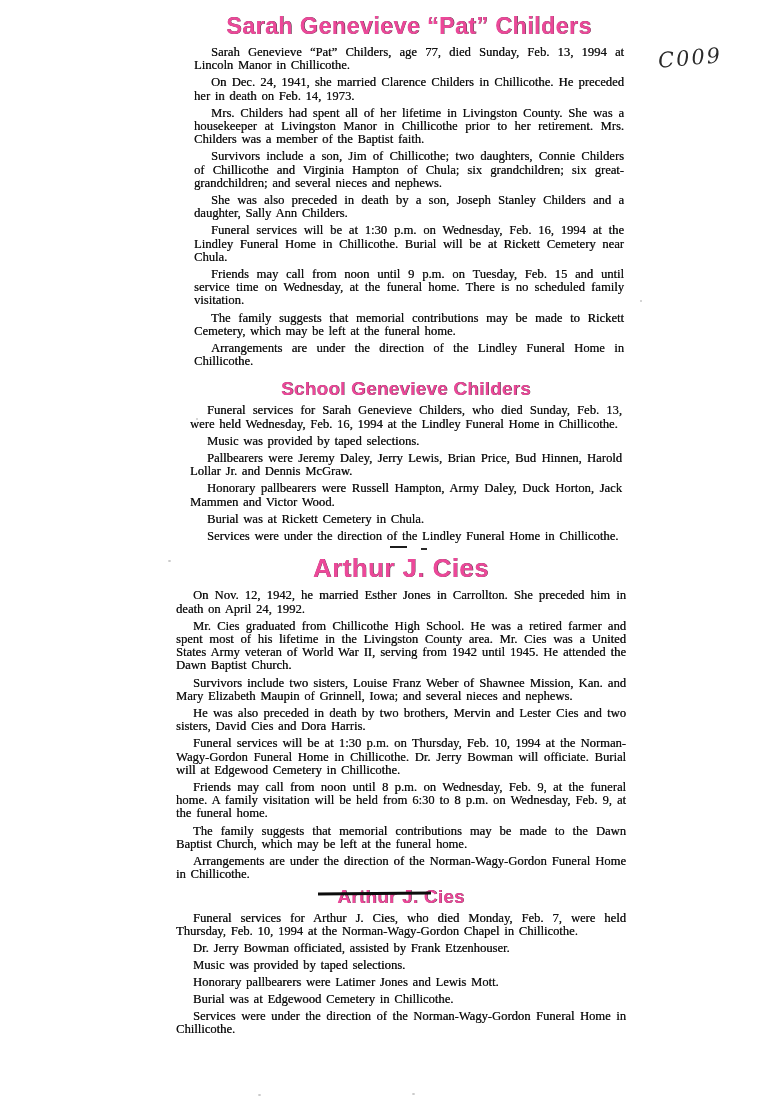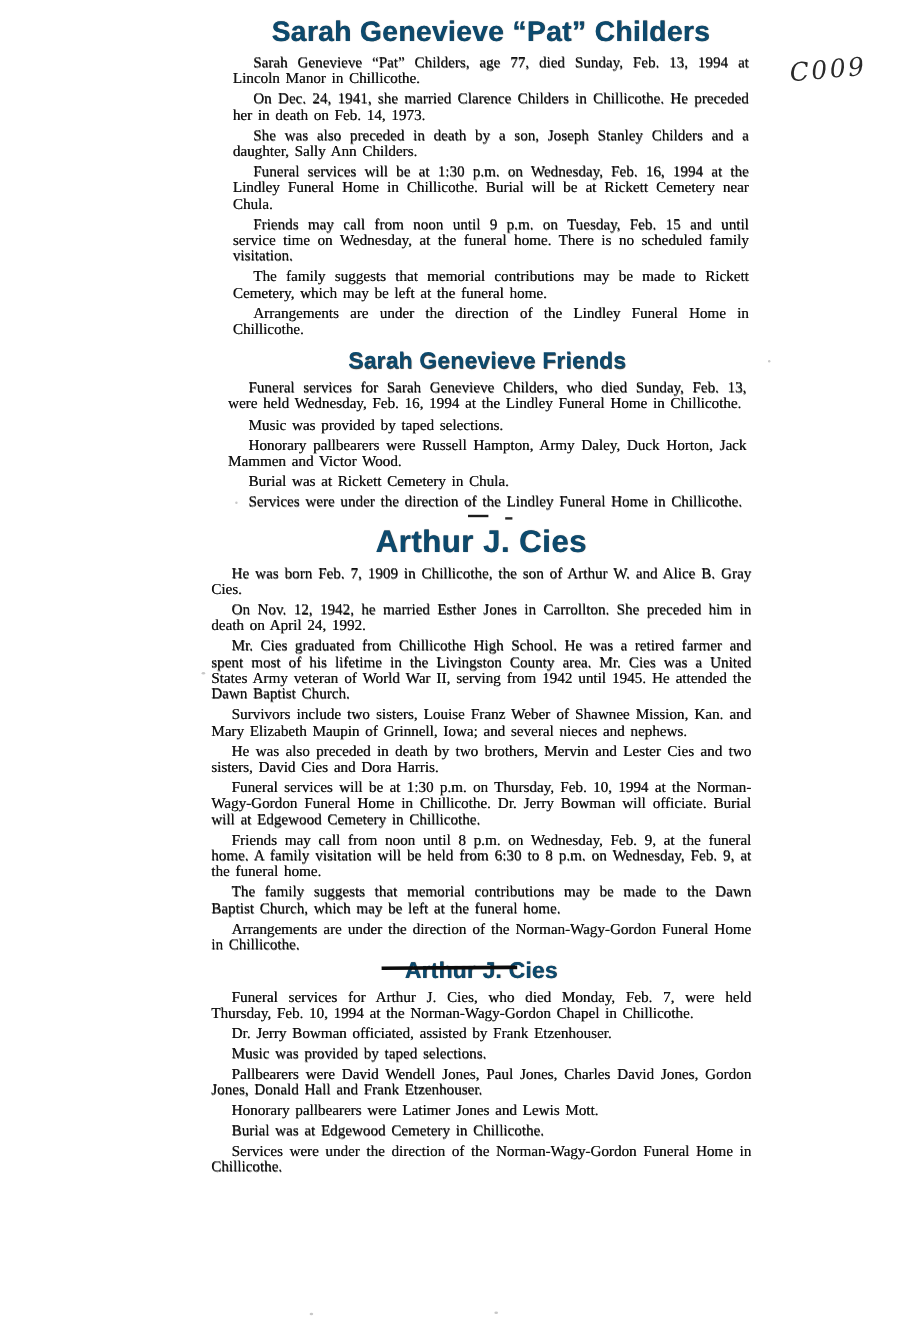--- a/index.html
+++ b/index.html
@@ -42,21 +42,21 @@
   }
   .sec1 { margin: 0 0 0 190px; width: 438px; }
   .sec2 { margin: 10px 0 0 186px; width: 440px; }
   .sec3 { margin: 10px 0 0 172px; width: 458px; }
   .sec4 { margin: 5px 0 0 172px; width: 458px; }
 
   .headline {
     font-family: "Liberation Sans", "DejaVu Sans", sans-serif;
     font-weight: 700;
     text-align: center;
-    color: #0c4a6e;
+    color: #ec4899;
     text-shadow: 0.4px 0.4px 0.6px rgba(10,10,10,0.8);
   }
   .headline.xl  { font-size: 23.5px; margin: 0 0 6px 0; letter-spacing: 0.3px; }
   .headline.xxl { font-size: 26px;   margin: 0 0 5px 0; letter-spacing: 0.4px; }
   .headline.md  { font-size: 19px;   margin: 0 0 4px 0; letter-spacing: 0.2px; }
 
   .h-wrap { position: relative; }
 
   .body-text p.para {
     margin: 4px;
@@ -104,66 +104,67 @@
 
 <div class="annotation">C009</div>
 
 <main>
 
   <section class="sec1 ink">
     <h1 class="headline xl">Sarah Genevieve “Pat” Childers</h1>
     <div class="body-text">
         <p class="para">Sarah Genevieve “Pat” Childers, age 77, died Sunday, Feb. 13, 1994 at Lincoln Manor in Chillicothe.</p>
         <p class="para">On Dec. 24, 1941, she married Clarence Childers in Chillicothe. He preceded her in death on Feb. 14, 1973.</p>
+        <p class="para">Mrs. Childers had spent all of her lifetime in Livingston County. She was a housekeeper at Livingston Manor in Chillicothe prior to her retirement. Mrs. Childers was a member of the Baptist faith.</p>
+        <p class="para">Survivors include a son, Jim of Chillicothe; two daughters, Connie Childers of Chillicothe and Virginia Hampton of Chula; six grandchildren; six great-grandchildren; and several nieces and nephews.</p>
         <p class="para">She was also preceded in death by a son, Joseph Stanley Childers and a daughter, Sally Ann Childers.</p>
         <p class="para">Funeral services will be at 1:30 p.m. on Wednesday, Feb. 16, 1994 at the Lindley Funeral Home in Chillicothe. Burial will be at Rickett Cemetery near Chula.</p>
         <p class="para">Friends may call from noon until 9 p.m. on Tuesday, Feb. 15 and until service time on Wednesday, at the funeral home. There is no scheduled family visitation.</p>
         <p class="para">The family suggests that memorial contributions may be made to Rickett Cemetery, which may be left at the funeral home.</p>
         <p class="para">Arrangements are under the direction of the Lindley Funeral Home in Chillicothe.</p>
       </div>
   </section>
 
   <section class="sec2 ink">
-    <h2 class="headline md">Sarah Genevieve Friends</h2>
+    <h2 class="headline md">School Genevieve Childers</h2>
     <div class="body-text">
         <p class="para">Funeral services for Sarah Genevieve Childers, who died Sunday, Feb. 13, were held Wednesday, Feb. 16, 1994 at the Lindley Funeral Home in Chillicothe.</p>
         <p class="para">Music was provided by taped selections.</p>
+        <p class="para">Pallbearers were Jeremy Daley, Jerry Lewis, Brian Price, Bud Hinnen, Harold Lollar Jr. and Dennis McGraw.</p>
         <p class="para">Honorary pallbearers were Russell Hampton, Army Daley, Duck Horton, Jack Mammen and Victor Wood.</p>
         <p class="para">Burial was at Rickett Cemetery in Chula.</p>
         <p class="para">Services were under the direction of the Lindley Funeral Home in Chillicothe.</p>
       </div>
   </section>
 
   <section class="sec3 ink">
     <span class="mark-a"></span>
     <span class="mark-b"></span>
     <h1 class="headline xxl">Arthur J. Cies</h1>
     <div class="body-text">
-        <p class="para">He was born Feb. 7, 1909 in Chillicothe, the son of Arthur W. and Alice B. Gray Cies.</p>
         <p class="para">On Nov. 12, 1942, he married Esther Jones in Carrollton. She preceded him in death on April 24, 1992.</p>
         <p class="para">Mr. Cies graduated from Chillicothe High School. He was a retired farmer and spent most of his lifetime in the Livingston County area. Mr. Cies was a United States Army veteran of World War II, serving from 1942 until 1945. He attended the Dawn Baptist Church.</p>
         <p class="para">Survivors include two sisters, Louise Franz Weber of Shawnee Mission, Kan. and Mary Elizabeth Maupin of Grinnell, Iowa; and several nieces and nephews.</p>
         <p class="para">He was also preceded in death by two brothers, Mervin and Lester Cies and two sisters, David Cies and Dora Harris.</p>
         <p class="para">Funeral services will be at 1:30 p.m. on Thursday, Feb. 10, 1994 at the Norman-Wagy-Gordon Funeral Home in Chillicothe. Dr. Jerry Bowman will officiate. Burial will at Edgewood Cemetery in Chillicothe.</p>
         <p class="para">Friends may call from noon until 8 p.m. on Wednesday, Feb. 9, at the funeral home. A family visitation will be held from 6:30 to 8 p.m. on Wednesday, Feb. 9, at the funeral home.</p>
         <p class="para">The family suggests that memorial contributions may be made to the Dawn Baptist Church, which may be left at the funeral home.</p>
         <p class="para">Arrangements are under the direction of the Norman-Wagy-Gordon Funeral Home in Chillicothe.</p>
       </div>
   </section>
 
   <section class="sec4 ink">
     <div class="h-wrap">
       <h2 class="headline md">Arthur J. Cies</h2>
       <span class="strike-line"></span>
     </div>
     <div class="body-text">
         <p class="para">Funeral services for Arthur J. Cies, who died Monday, Feb. 7, were held Thursday, Feb. 10, 1994 at the Norman-Wagy-Gordon Chapel in Chillicothe.</p>
         <p class="para">Dr. Jerry Bowman officiated, assisted by Frank Etzenhouser.</p>
         <p class="para">Music was provided by taped selections.</p>
-        <p class="para">Pallbearers were David Wendell Jones, Paul Jones, Charles David Jones, Gordon Jones, Donald Hall and Frank Etzenhouser.</p>
         <p class="para">Honorary pallbearers were Latimer Jones and Lewis Mott.</p>
         <p class="para">Burial was at Edgewood Cemetery in Chillicothe.</p>
         <p class="para">Services were under the direction of the Norman-Wagy-Gordon Funeral Home in Chillicothe.</p>
       </div>
   </section>
 
 </main>
 
 <span class="speck s1"></span>
 <span class="speck s2"></span>

